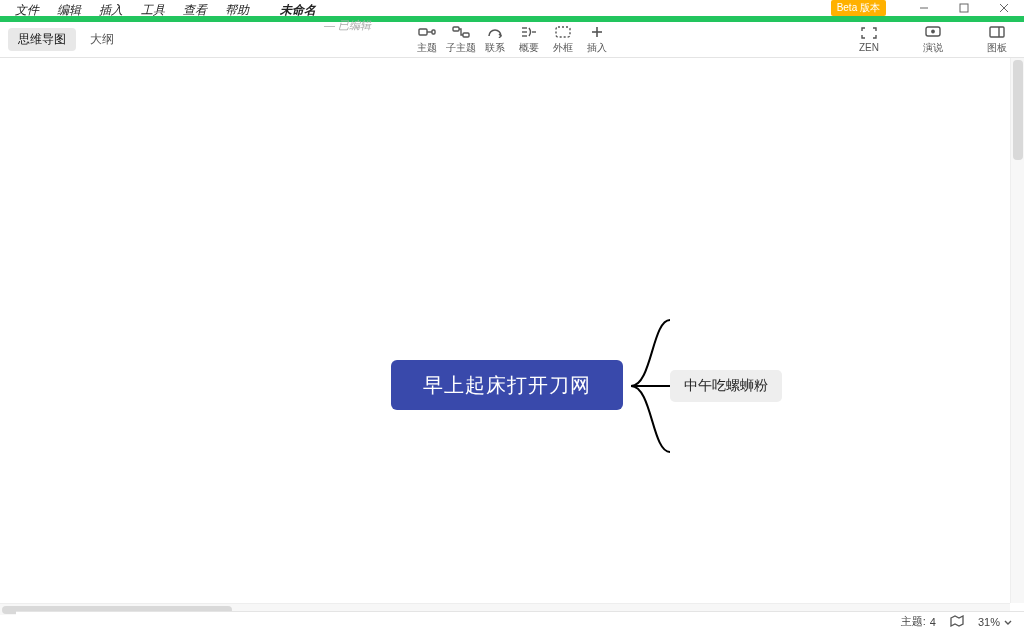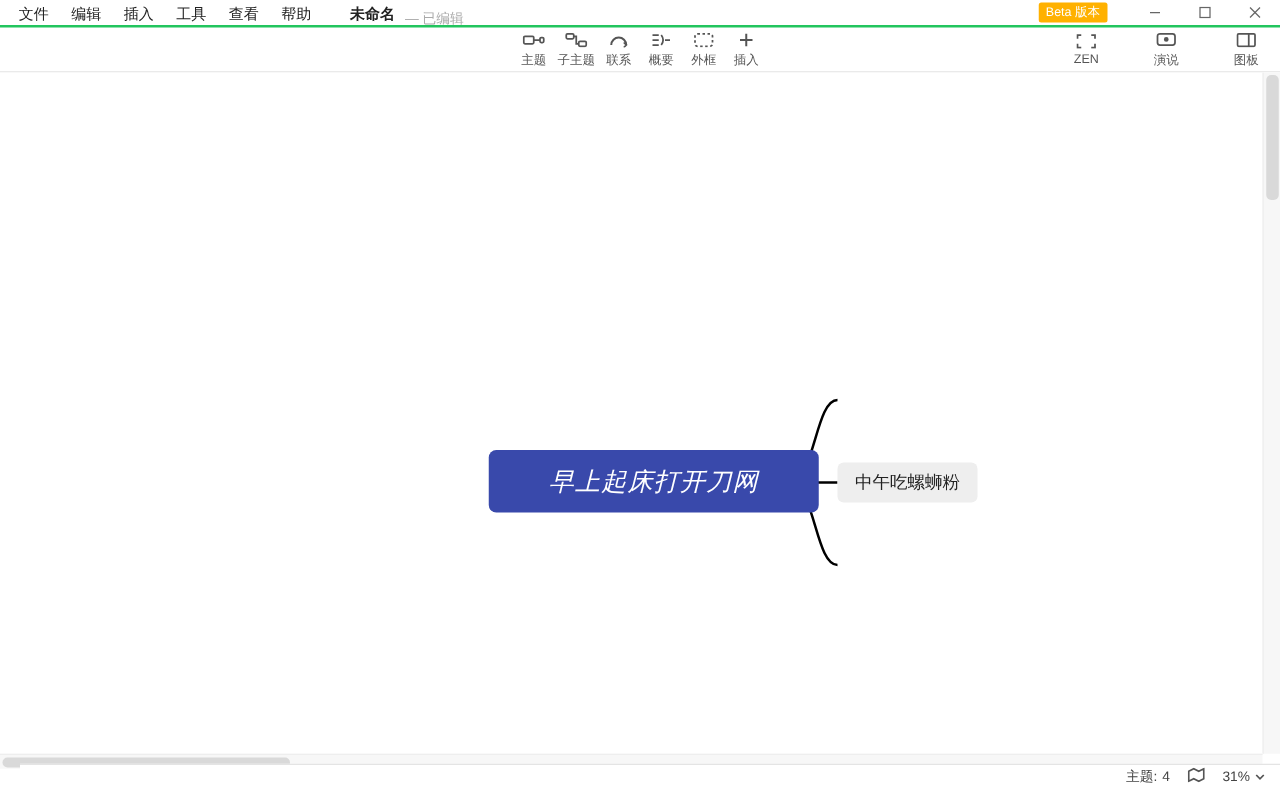--- a/index.html
+++ b/index.html
@@ -2,37 +2,37 @@
 <html><head>
 <meta charset="utf-8">
 <style>
   * { box-sizing: border-box; margin: 0; padding: 0; font-family: "Microsoft YaHei", sans-serif; }
   html, body { width: 1024px; height: 631px; overflow: hidden; background: #fff; }
 
   
   .titlebar {
     height: 22px; width: 100%;
     display: flex; align-items: center; justify-content: flex-end;
-    background: #fff; border-bottom: 2px solid #22c55e;
+    background: #fff; border-bottom: 6px solid #22c55e;
   }
   .beta-badge {
     background: #ffb100; color: #fff; font-size: 10px;
     padding: 1px 6px; border-radius: 2px; margin-right: 18px;
   }
   .win-btn {
     width: 40px; height: 22px; display: flex; align-items: center; justify-content: center;
     color: #666; font-size: 12px; cursor: pointer;
   }
   .win-btn svg { stroke: #666; }
 
   
   .menubar {
     position: absolute; top: 0; left: 0; height: 22px;
-    display: flex; align-items: flex-end; padding: 0 6px;
-    font-size: 12px; color: #222;
+    display: flex; align-items: flex-start; padding: 0 6px;
+    font-size: 12px; color: #222; font-style: italic;
   }
   .menubar .menu { padding: 2px 9px; cursor: pointer; }
   .menubar .doc-name { padding: 2px 6px; font-weight: bold; margin-left: 16px; }
   .menubar .doc-status { color: #aaa; font-size: 11px; padding-left: 2px; margin-top: 18px; }
 
   
   .toolbar {
     height: 36px; width: 100%; border-bottom: 1px solid #e4e4e4;
     display: flex; align-items: center; position: relative;
   }
@@ -61,24 +61,24 @@
   }
 
   
   .canvas {
     position: absolute; top: 58px; left: 0; right: 0; bottom: 28px;
     background: #fff; overflow: hidden;
   }
   .mindmap { position: absolute; inset: 0; }
 
   .central-node {
-    position: absolute; left: 391px; top: 302px; width: 264px; height: 50px;
+    position: absolute; left: 391px; top: 302px; width: 232px; height: 50px;
     background: #3949ab; color: #fff; border-radius: 6px;
     display: flex; align-items: center; justify-content: center;
-    font-size: 20px; letter-spacing: 1px; cursor: pointer; font-style: italic;
+    font-size: 20px; letter-spacing: 1px; cursor: pointer;
   }
   .child-node {
     position: absolute; width: 112px; height: 32px;
     background: #eeeeee; color: #222; border-radius: 5px;
     display: flex; align-items: center; justify-content: center;
     font-size: 14px; cursor: pointer;
   }
   .child1 { left: 670px; top: 246px; }
   .child2 { left: 670px; top: 312px; text-align: right; }
   .child3 { left: 670px; top: 378px; }
@@ -134,20 +134,24 @@
   <span class="menu">编辑</span>
   <span class="menu">插入</span>
   <span class="menu">工具</span>
   <span class="menu">查看</span>
   <span class="menu">帮助</span>
   <span class="doc-name">未命名</span>
   <span class="doc-status">— 已编辑</span>
 </div>
 
 <div class="toolbar">
+  <div class="view-switch">
+    <div class="view-pill active">思维导图</div>
+    <div class="view-pill">大纲</div>
+  </div>
 
   <div class="tool-center">
     <div class="tool-btn">
       <span class="ic">
         <svg width="18" height="12" fill="none" stroke="#555" stroke-width="1.4">
             <rect x="1" y="3" width="8" height="6" rx="1"></rect>
             <line x1="9" y1="6" x2="14" y2="6"></line>
             <rect x="14" y="4" width="3" height="4" rx="1"></rect>
           </svg>
       </span>

